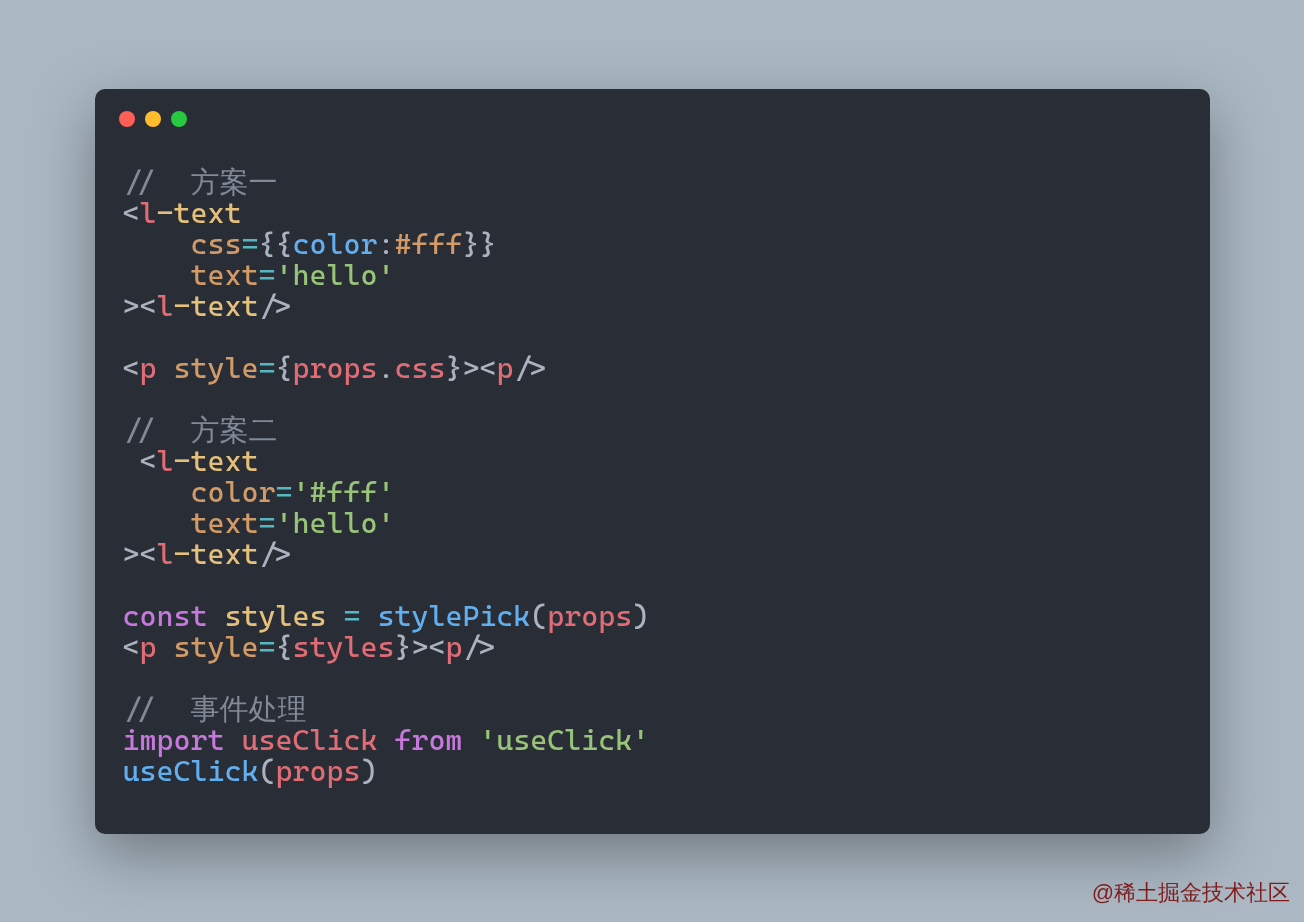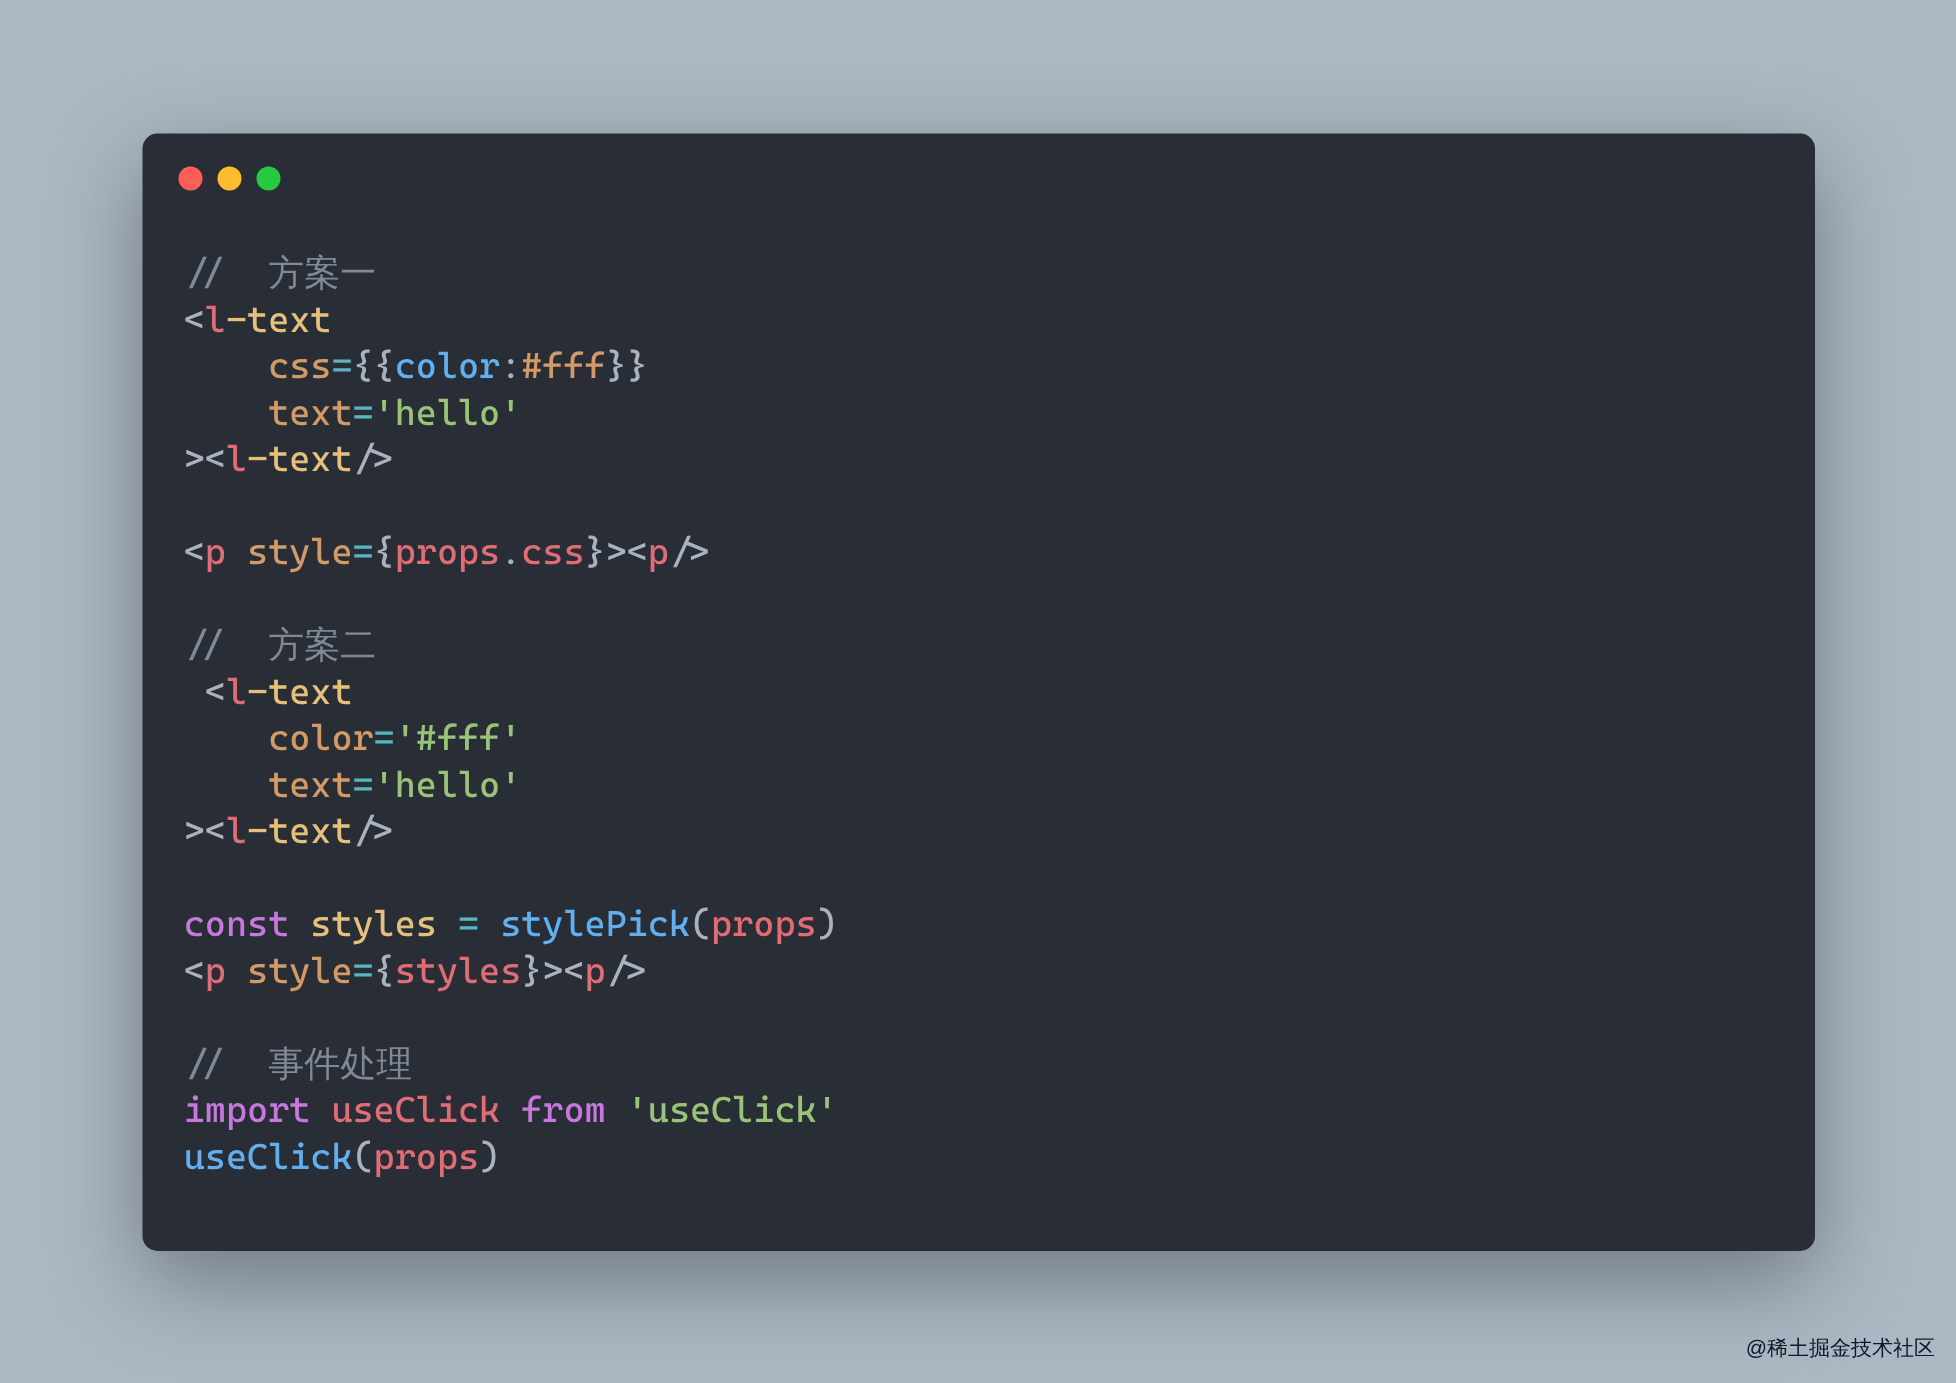--- a/index.html
+++ b/index.html
@@ -29,42 +29,42 @@
     }
     .dot {
       width: 16px;
       height: 16px;
       border-radius: 50%;
     }
     .dot-red { background: #ff5f56; }
     .dot-yellow { background: #ffbd2e; }
     .dot-green { background: #27c93f; }
     .code {
-      font-size: 24px;
+      font-size: 29px;
       line-height: 31px;
       white-space: pre;
       color: #abb2bf;
       font-weight: 500;
     }
     .c-comment { color: #818896; }
     .c-punct { color: #abb2bf; }
     .c-tag { color: #e06c75; }
     .c-tag2 { color: #e5c07b; }
     .c-attr { color: #d19a66; }
     .c-op { color: #56b6c2; }
     .c-fn { color: #61afef; }
     .c-str { color: #98c379; }
     .c-kw { color: #c678dd; }
     .c-num { color: #d19a66; }
     .watermark {
       position: absolute;
       bottom: 14px;
       right: 14px;
-      color: #0f172a;
-      font-size: 14px;
+      color: #7f1d1d;
+      font-size: 22px;
       font-family: sans-serif;
     }
   </style>
 </head>
 <body>
 
 <div class="window">
   <div class="traffic-lights">
     <div class="dot dot-red"></div>
     <div class="dot dot-yellow"></div>

